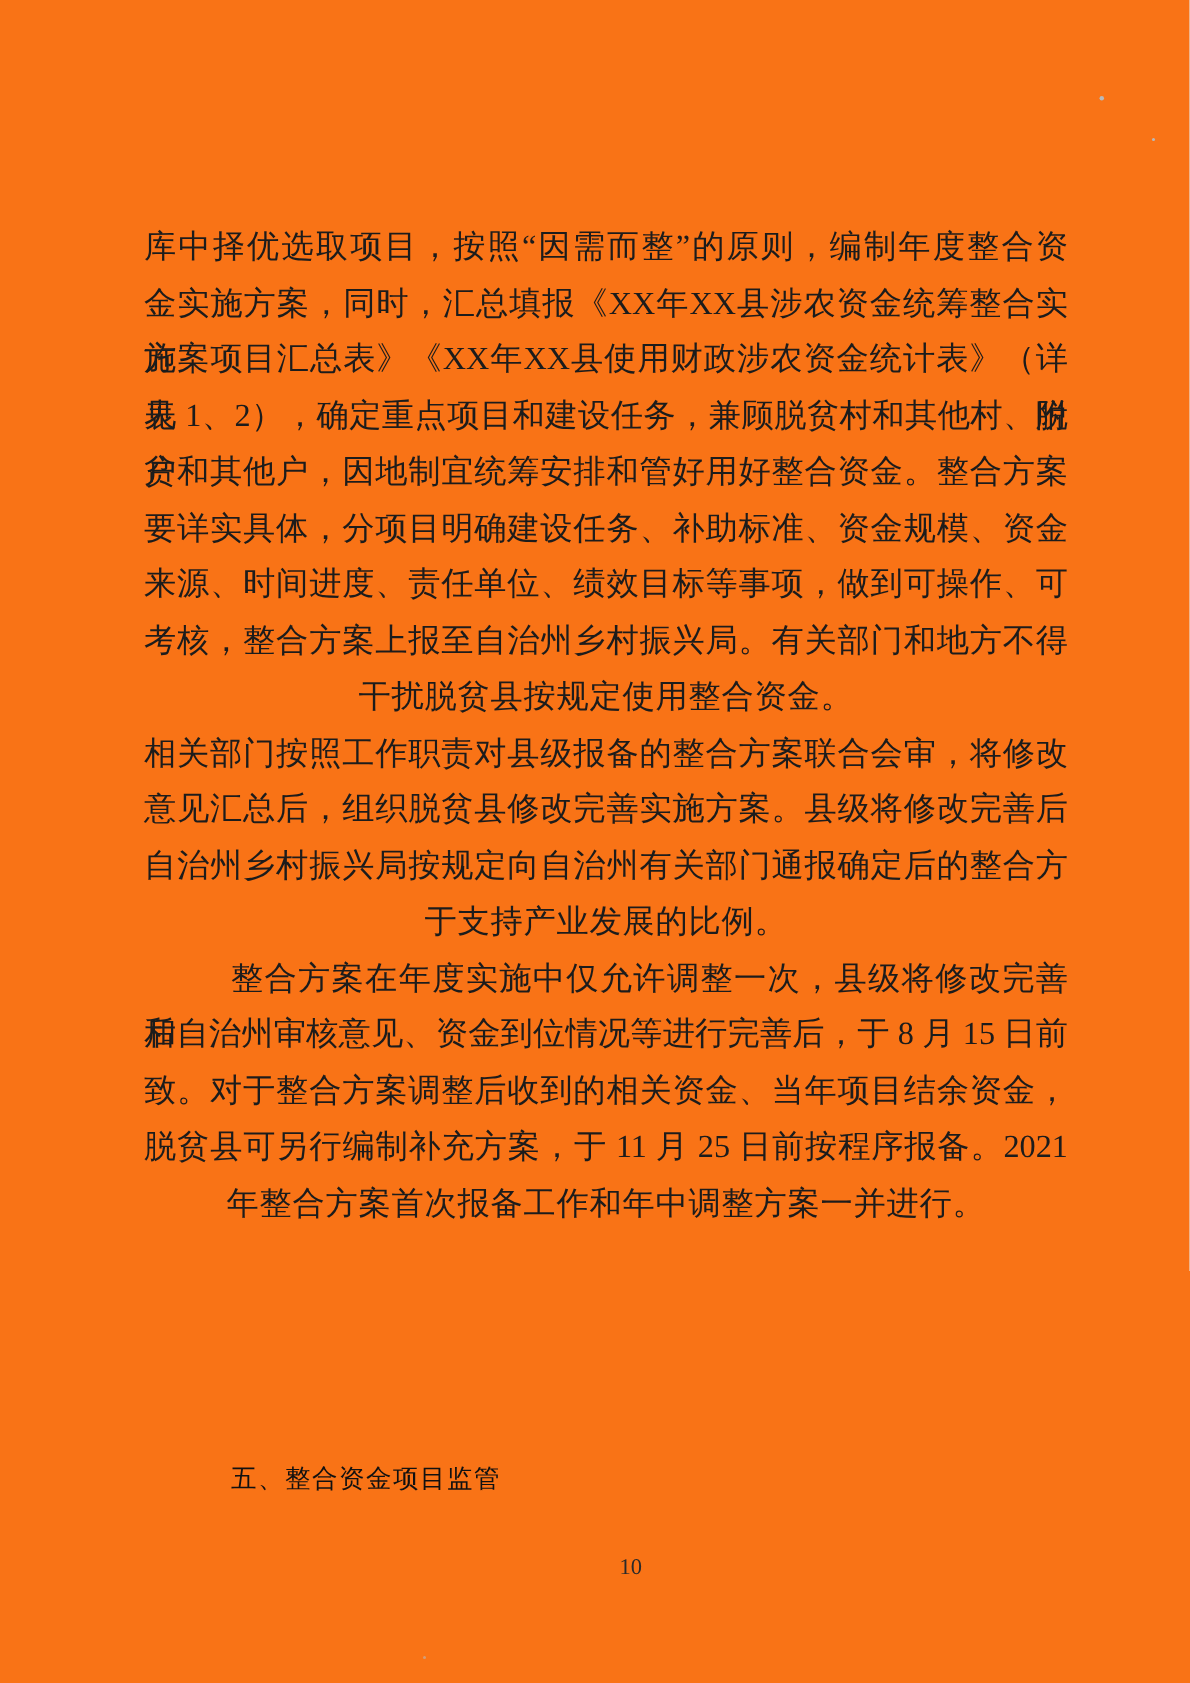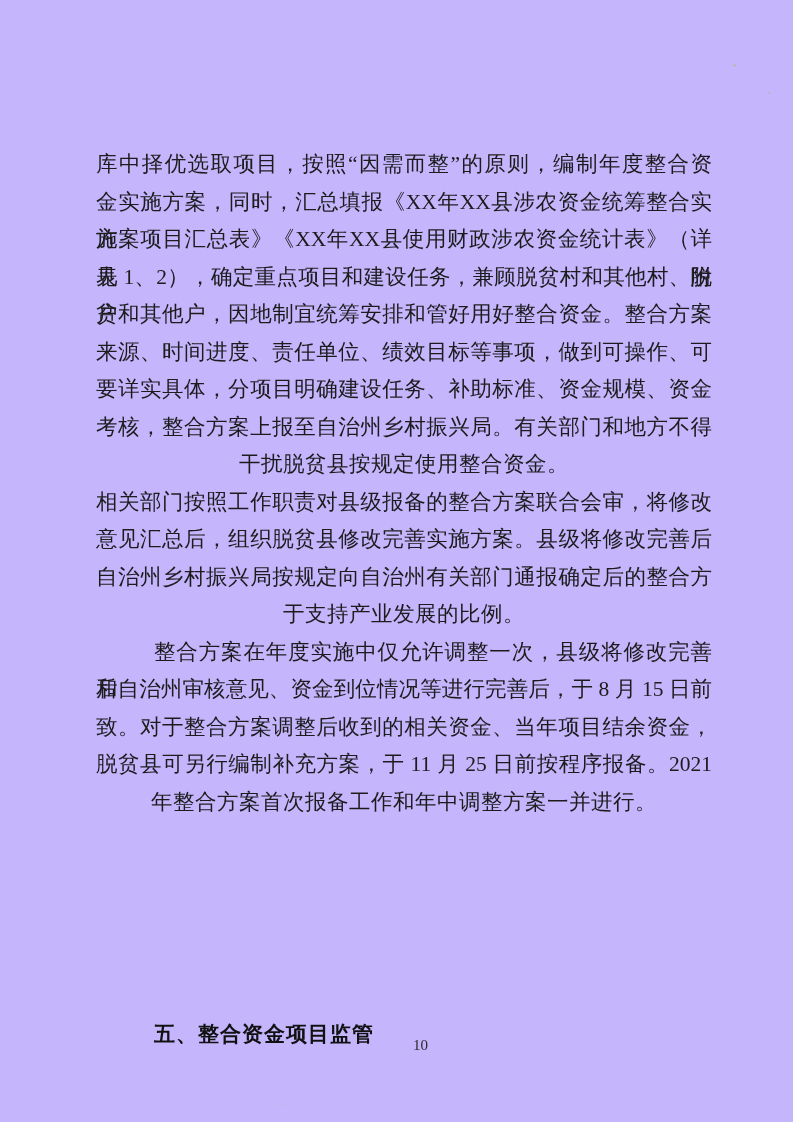--- a/index.html
+++ b/index.html
@@ -4,21 +4,21 @@
 <style>
   html, body {
     margin: 0;
     padding: 0;
     background: #e8e8e8;
   }
   .page {
     position: relative;
     width: 793px;
     height: 1122px;
-    background: #c4b5fd;
+    background: #f97316;
     overflow: hidden;
     font-family: "Liberation Serif", "DejaVu Serif", serif;
     color: #1c1c1c;
   }
   .body-text {
     position: absolute;
     left: 96px;
     top: 146px;
     width: 616px;
   }
@@ -38,26 +38,25 @@
     letter-spacing: 0px;
   }
   .line.indent {
     text-indent: 58px;
   }
   .heading {
     position: absolute;
     left: 154px;
     top: 970px;
     font-family: "Liberation Sans", "DejaVu Sans", sans-serif;
-    font-weight: bold;
-    font-size: 21px;
+    font-weight: normal;
+    font-size: 17px;
     line-height: 32px;
     color: #111111;
     letter-spacing: 1px;
-    margin-top: 48px;
   }
   .page-number {
     position: absolute;
     left: 0;
     right: 0;
     top: 1037px;
     text-align: center;
     font-size: 15px;
     color: #2a2a2a;
     font-family: "Liberation Serif", "DejaVu Serif", serif;
@@ -76,22 +75,22 @@
 <body>
 
 <div class="page">
 
   <div class="body-text">
       <div class="line fill">库中择优选取项目，按照“因需而整”的原则，编制年度整合资</div>
       <div class="line fill">金实施方案，同时，汇总填报《XX年XX县涉农资金统筹整合实施</div>
       <div class="line fill">方案项目汇总表》《XX年XX县使用财政涉农资金统计表》（详见附</div>
       <div class="line fill">表 1、2），确定重点项目和建设任务，兼顾脱贫村和其他村、脱贫</div>
       <div class="line fill">户和其他户，因地制宜统筹安排和管好用好整合资金。整合方案</div>
+      <div class="line fill">要详实具体，分项目明确建设任务、补助标准、资金规模、资金</div>
       <div class="line fill">来源、时间进度、责任单位、绩效目标等事项，做到可操作、可</div>
-      <div class="line fill">要详实具体，分项目明确建设任务、补助标准、资金规模、资金</div>
       <div class="line fill">考核，整合方案上报至自治州乡村振兴局。有关部门和地方不得</div>
       <div class="line">干扰脱贫县按规定使用整合资金。</div>
       <div class="line fill">相关部门按照工作职责对县级报备的整合方案联合会审，将修改</div>
       <div class="line fill">意见汇总后，组织脱贫县修改完善实施方案。县级将修改完善后</div>
       <div class="line fill">自治州乡村振兴局按规定向自治州有关部门通报确定后的整合方</div>
       <div class="line">于支持产业发展的比例。</div>
       <div class="line fill indent">整合方案在年度实施中仅允许调整一次，县级将修改完善后</div>
       <div class="line fill">和自治州审核意见、资金到位情况等进行完善后，于 8 月 15 日前</div>
       <div class="line fill">致。对于整合方案调整后收到的相关资金、当年项目结余资金，</div>
       <div class="line fill">脱贫县可另行编制补充方案，于 11 月 25 日前按程序报备。2021</div>

